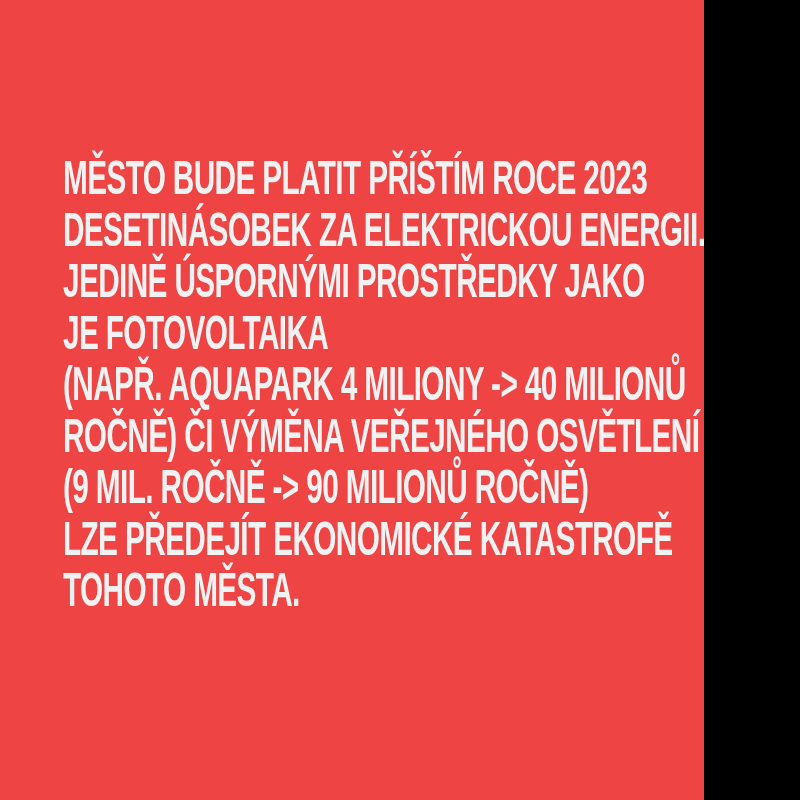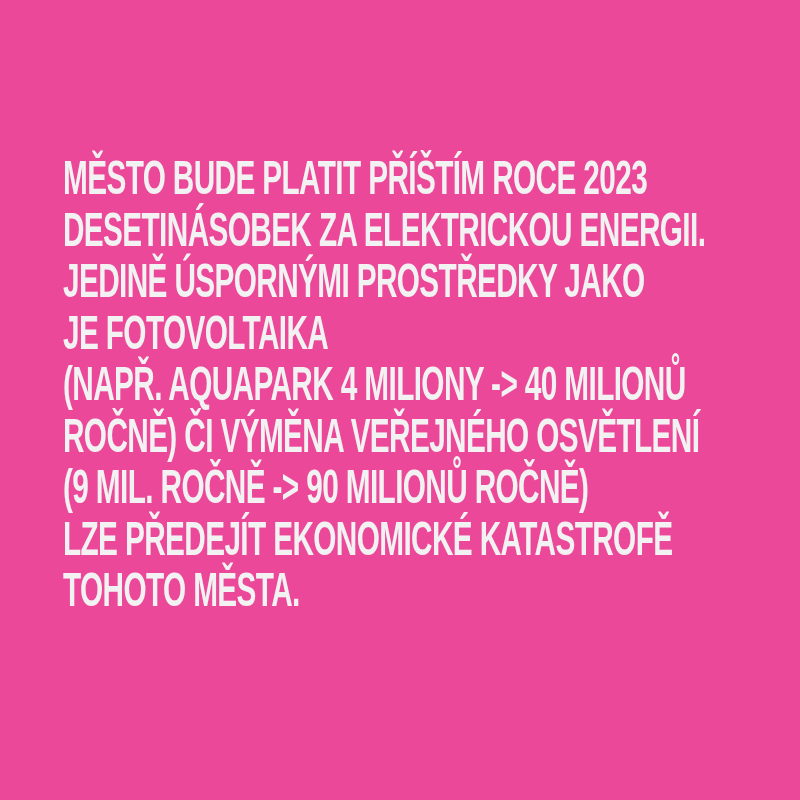--- a/index.html
+++ b/index.html
@@ -7,23 +7,23 @@
     padding: 0;
   }
   body {
     width: 800px;
     height: 800px;
     background: #000000;
     overflow: hidden;
   }
   .canvas {
     position: relative;
-    width: 800px;
+    width: 704px;
     height: 800px;
-    background: #ec4899;
+    background: #ef4444;
   }
   .text-block {
     position: absolute;
     left: 63px;
     top: 152px;
     transform: scaleX(0.62);
     transform-origin: left top;
     white-space: nowrap;
     font-family: "Liberation Sans", sans-serif;
     font-weight: 700;

